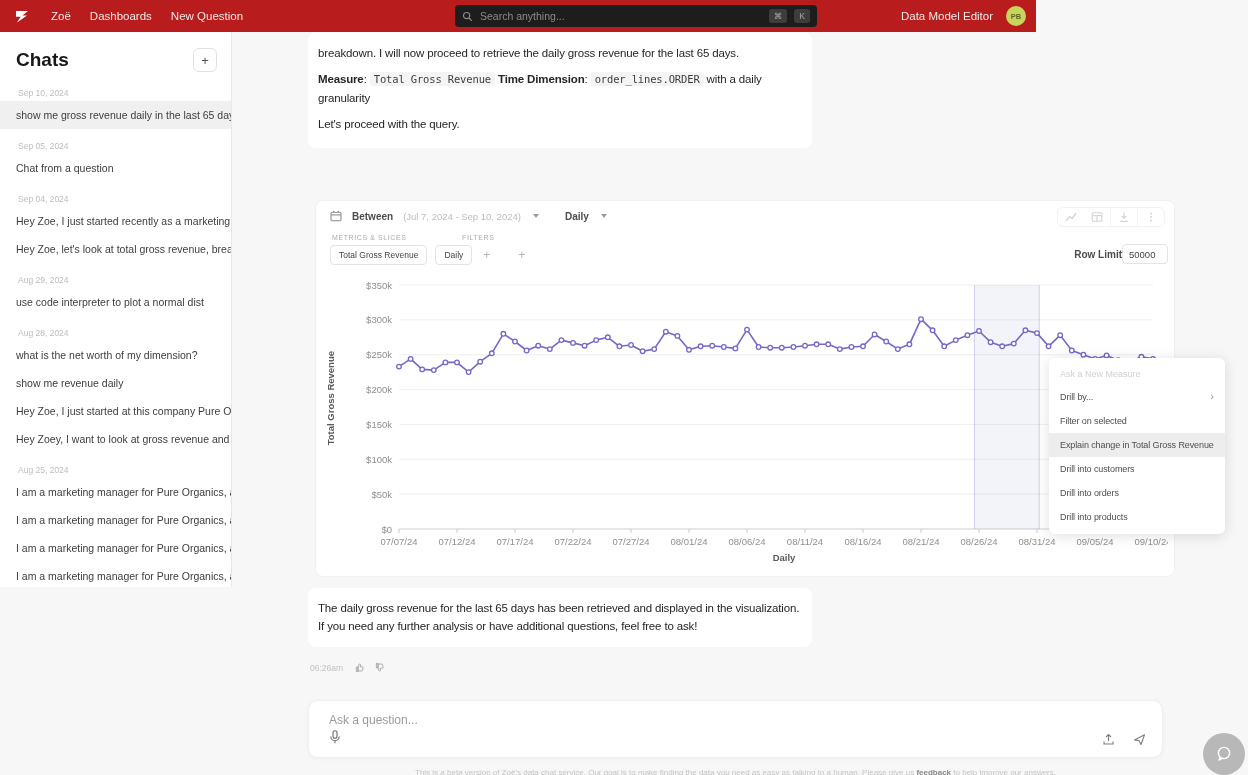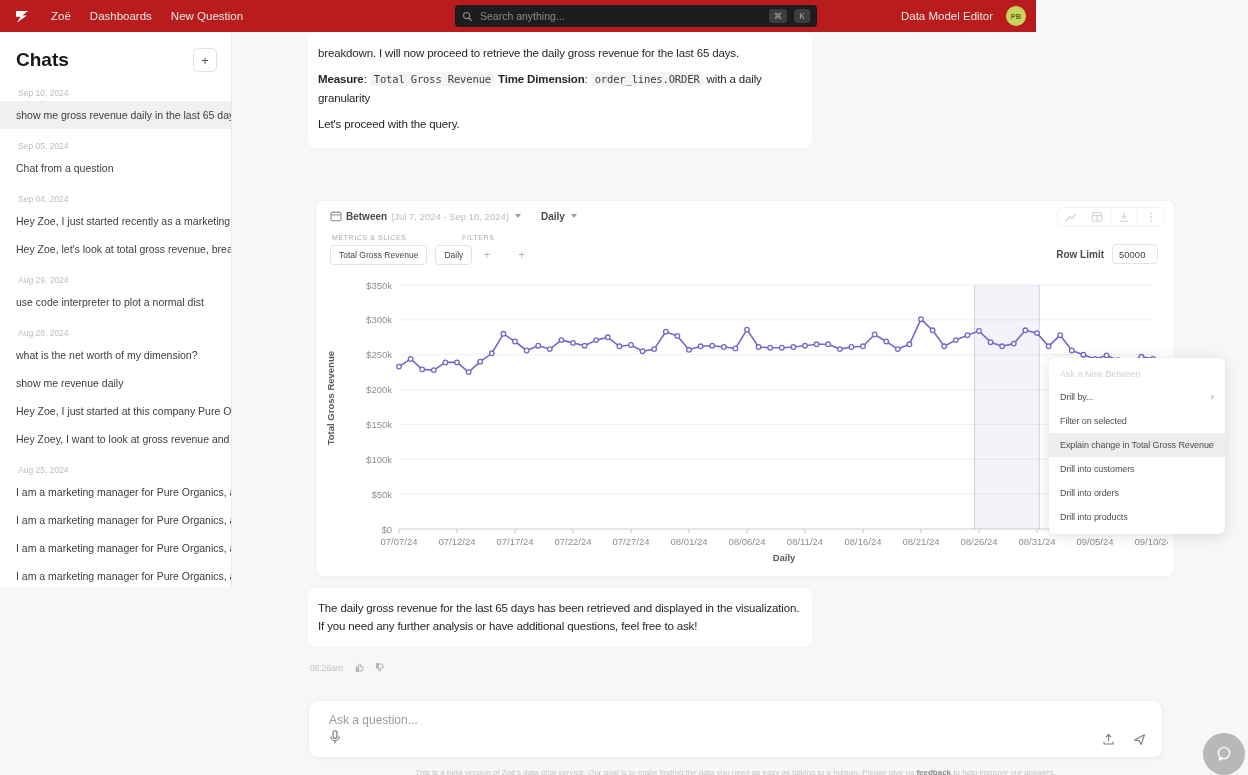--- a/index.html
+++ b/index.html
@@ -43,39 +43,39 @@
 .msg-card-2{left:76px;top:556px;width:504px;padding:11px 10px}
 .msg-card-2 p{font-size:11.5px;letter-spacing:-.15px;line-height:1.6;color:#262626}
 .msg-meta{position:absolute;left:78px;top:630px;display:flex;align-items:center;gap:12px}
 .timestamp{font-size:8.5px;color:#c2c2c2}
 .thumbs{display:flex;gap:9px;align-items:center}
 .thumbs svg{cursor:pointer}
 
 
 .chart-card{position:absolute;left:83px;top:168px;width:860px;height:377px;background:#fff;
   border-radius:8px;border:1px solid #f1f1f1}
-.chart-toolbar{position:absolute;left:14px;top:9px;display:flex;align-items:center;gap:4px}
+.chart-toolbar{position:absolute;left:14px;top:9px;display:flex;align-items:center;gap:10px}
 .between-label{font-size:10px;color:#4c4c4c;font-weight:bold}
 .between-range{font-size:9.5px;color:#bcbcbc}
 .chev{width:0;height:0;border-left:3.5px solid transparent;border-right:3.5px solid transparent;
   border-top:4px solid #9a9a9a;margin:0 2px}
 .gran{font-size:10px;color:#4c4c4c;font-weight:bold;margin-left:14px}
 .icon-group{position:absolute;right:9px;top:6px;display:flex;align-items:center;
   border:1px solid #f2f2f2;border-radius:6px;height:20px;background:#fff}
 .icon-group .ig{padding:0 7px;display:flex;align-items:center;cursor:pointer}
 .icon-group .sep{width:1px;height:19px;background:#f2f2f2}
 .config-label{position:absolute;font-size:7px;letter-spacing:.6px;color:#ababab}
 .lbl-metrics{left:16px;top:33px}
 .lbl-filters{left:146px;top:33px}
 .pills{position:absolute;left:14px;top:44px;display:flex;align-items:center;gap:8px}
 .pill{border:1px solid #e3e3e3;border-radius:4px;font-size:8.5px;color:#444;
   padding:4px 8px;background:#fff;white-space:nowrap}
 .plus-btn{color:#b5b5b5;font-size:12px;padding:0 3px;background:none;border:none;cursor:pointer}
 .plus-filter{margin-left:14px}
-.rowlimit{position:absolute;right:16px;top:43px;display:flex;align-items:center;gap:8px}
+.rowlimit{position:absolute;right:6px;top:43px;display:flex;align-items:center;}
 .rl-label{font-size:10px;color:#4c4c4c;font-weight:bold}
 .rl-input{width:46px;height:20px;border:1px solid #e3e3e3;border-radius:4px;font-size:9.5px;
   color:#444;padding:0 6px;font-family:"Liberation Sans",sans-serif}
 .y-title{position:absolute;left:9px;top:150px;writing-mode:vertical-rl;transform:rotate(180deg);
   font-size:9.5px;font-weight:bold;color:#5a5a5a}
 #chart-svg{position:absolute;left:8px;top:70px}
 #chart-svg text{font-family:"Liberation Sans",sans-serif;font-size:9.5px;fill:#8f8f8f}
 .x-title{position:absolute;left:468px;top:351px;transform:translateX(-50%);
   font-size:9.5px;font-weight:bold;color:#5a5a5a}
 
@@ -353,21 +353,21 @@
         <circle cx="771.0" cy="87.9" r="2.3" fill="#ffffff" stroke="#7468c8" stroke-width="1.3"></circle>
         <circle cx="782.6" cy="84.4" r="2.3" fill="#ffffff" stroke="#7468c8" stroke-width="1.3"></circle>
         <circle cx="794.2" cy="89.3" r="2.3" fill="#ffffff" stroke="#7468c8" stroke-width="1.3"></circle>
         <circle cx="805.8" cy="90.7" r="2.3" fill="#ffffff" stroke="#7468c8" stroke-width="1.3"></circle>
         <circle cx="817.4" cy="85.8" r="2.3" fill="#ffffff" stroke="#7468c8" stroke-width="1.3"></circle>
         <circle cx="829.0" cy="87.9" r="2.3" fill="#ffffff" stroke="#7468c8" stroke-width="1.3"></circle>
       </svg>
     <div class="x-title">Daily</div>
 
     <div class="context-menu" id="context-menu">
-        <div class="cm-header">Ask a New Between</div>
+        <div class="cm-header">Ask a New Measure</div>
         <div class="cm-item">
           <span>Drill by...</span>
           <span class="cm-arrow">›</span>
         </div>
         <div class="cm-item">
           <span>Filter on selected</span>
         </div>
         <div class="cm-item hl">
           <span>Explain change in Total Gross Revenue</span>
         </div>

